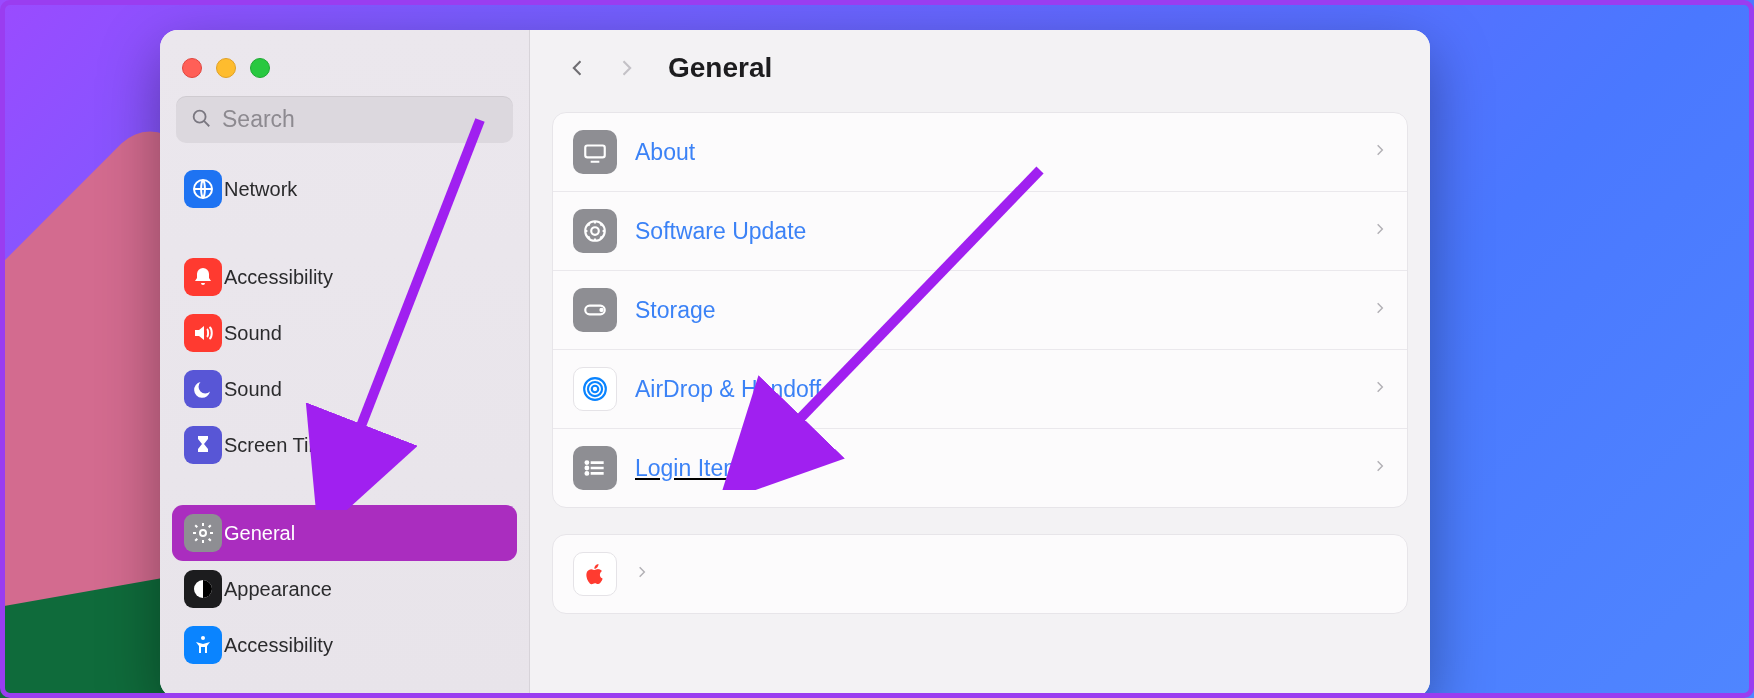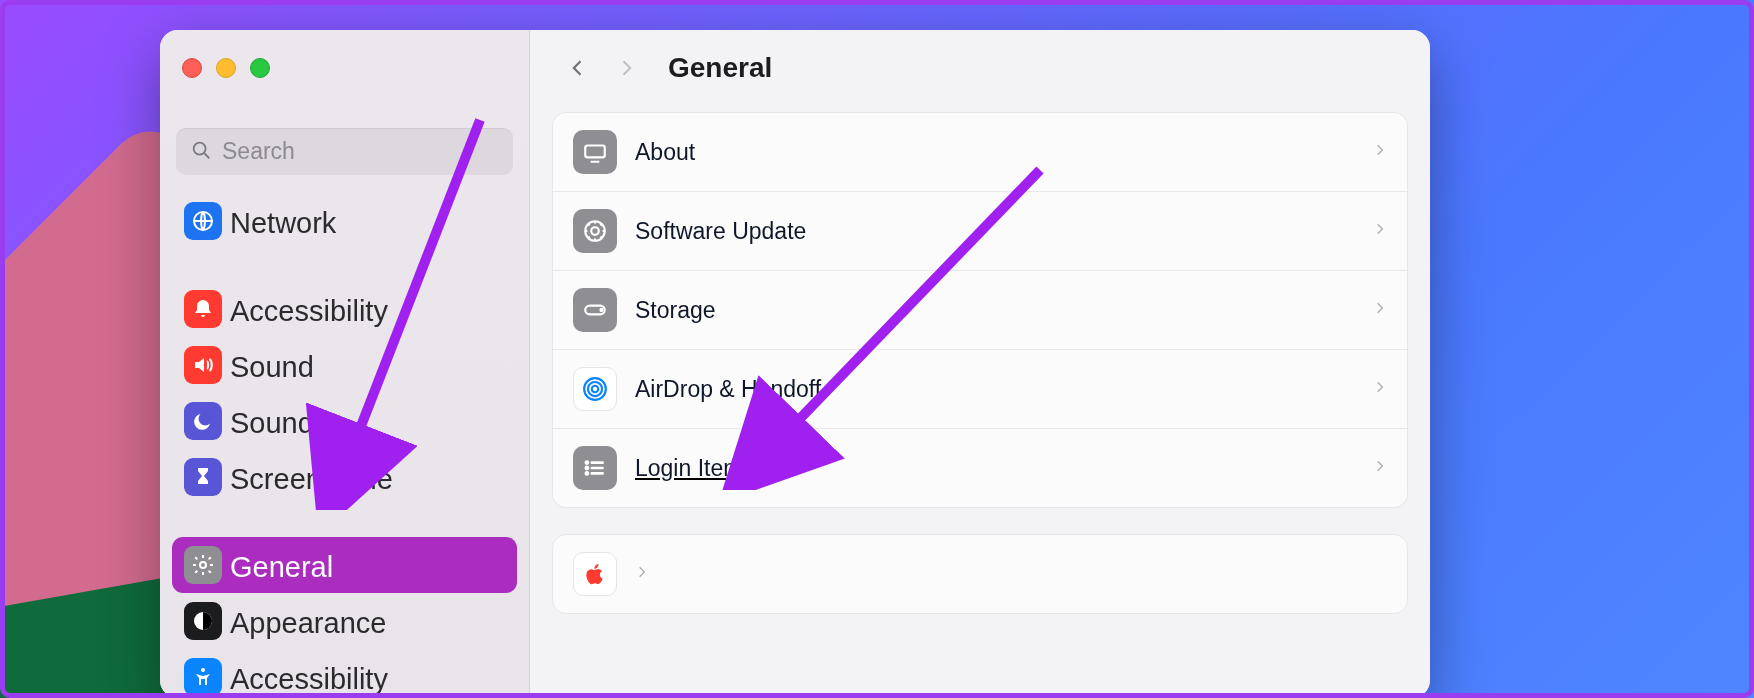--- a/index.html
+++ b/index.html
@@ -39,38 +39,38 @@
     background: linear-gradient(180deg, #ebe7ed 0%, #e8e4ea 100%);
     border-right: 1px solid #d7d3d9;
     padding-top: 10px; overflow: hidden;
   }
   .traffic-lights { display: flex; gap: 14px; padding: 18px 22px 18px 22px; }
   .tl { width: 20px; height: 20px; border-radius: 50%; }
   .tl.red { background: #ff5f57; border: 1px solid #e1453e; }
   .tl.yellow { background: #febc2e; border: 1px solid #e0a126; }
   .tl.green { background: #28c840; border: 1px solid #1fa833; }
 
-  .search-wrap { padding: 0 16px 12px; margin-top: 32px; }
+  .search-wrap { padding: 0 16px 12px; }
   .search {
     display: flex; align-items: center; gap: 10px;
     background: #dcd8de; border-radius: 10px; padding: 10px 14px;
     box-shadow: inset 0 1px 0 rgba(0,0,0,.06);
   }
   .search input {
     background: transparent; border: none; outline: none;
     font-size: 23px; color: #8d8a90; width: 100%;
   }
   .search input::placeholder { color: #8d8a90; }
   .search svg { width: 22px; height: 22px; stroke: #7a7780; fill: none; }
 
   .sidebar-list { padding: 6px 12px; }
   .sidebar-item {
-    display: flex; align-items: flex-end; gap: 8px;
+    display: flex; align-items: center; gap: 2px;
     padding: 9px 12px; border-radius: 11px; cursor: pointer;
-    font-size: 29px; color: #2b2b2d;
+    font-size: 20px; color: #2b2b2d;
   }
   .sidebar-item.group-gap { margin-top: 32px; }
   .sidebar-item.selected { background: #aa2dbf; color: #fff; }
   .si-icon {
     width: 38px; height: 38px; border-radius: 9px; flex: 0 0 38px;
     display: flex; align-items: center; justify-content: center;
     color: #fff; font-size: 20px;
   }
   .si-icon svg { width: 24px; height: 24px; }
 
@@ -103,21 +103,21 @@
     display: flex; align-items: center; gap: 18px;
     padding: 17px 20px; border-bottom: 1px solid #eae8ec; cursor: pointer;
   }
   .row:last-child { border-bottom: none; text-decoration: underline; }
   .row-icon {
     width: 44px; height: 44px; border-radius: 10px; flex: 0 0 44px;
     background: #8e8e93; display: flex; align-items: center; justify-content: center;
   }
   .row-icon svg { width: 26px; height: 26px; }
   .row-icon.apple { background: #fff; border: 1px solid #e5e3e7; }
-  .row-label { font-size: 23px; color: #0f172a; flex: 1; }
+  .row-label { font-size: 23px; color: #3b82f6; flex: 1; }
   .chevron svg { width: 14px; height: 14px; stroke: #b2b0b5; fill: none; stroke-width: 2.5; }
 
   
   .annotation-arrow {
     position: absolute; z-index: 10; pointer-events: none;
   }
 </style>
 </head>
 <body>
 

